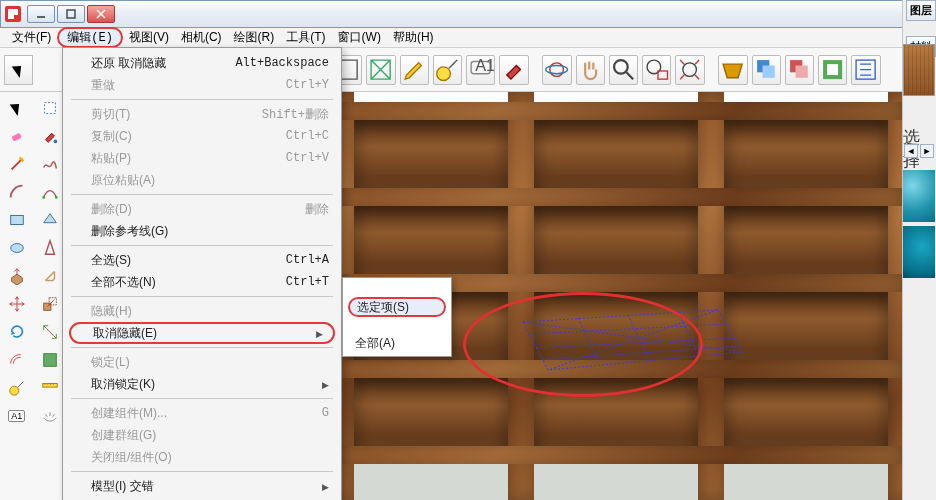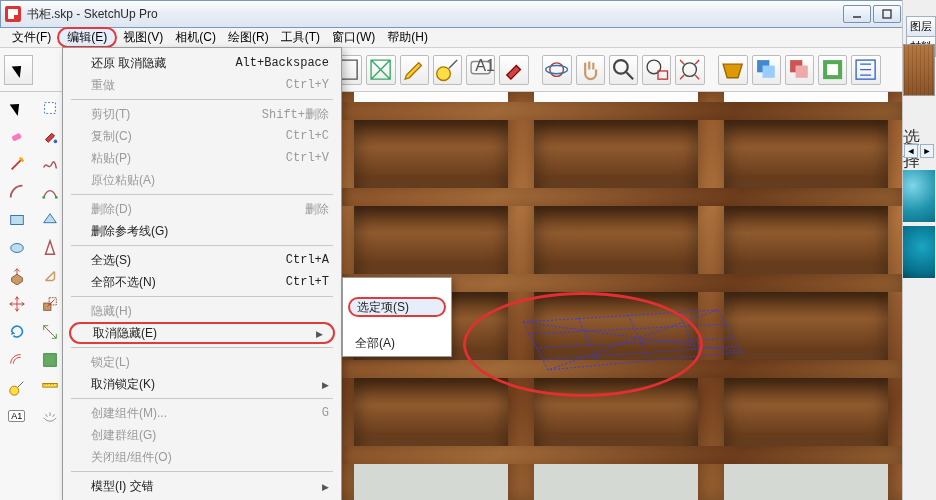--- a/index.html
+++ b/index.html
@@ -11,21 +11,21 @@
 .titlebar .appicon::after{content:"";position:absolute;left:3px;top:3px;width:10px;height:10px;background:#fff;clip-path:polygon(0 0,100% 0,100% 60%,60% 60%,60% 100%,0 100%);}
 .titlebar .title { color: #2a2a2a; flex:1; }
 .winbtns { display:flex; gap:2px; }
 .winbtn { width: 28px; height: 18px; border:1px solid #7790ab; background: linear-gradient(#f7fbff,#d7e4f2); border-radius:2px; display:flex; align-items:center; justify-content:center; }
 .winbtn.close { background: linear-gradient(#f7a6a0,#d9534f); border-color:#a33; color:#fff; }
 .winbtn svg { width:10px; height:10px; }
 
 
 .menubar { height: 20px; background:#f4f4f4; border-bottom:1px solid #d0d0d0; display:flex; align-items:center; padding-left:6px; }
 .menubar .mitem { padding: 2px 6px; cursor:default; }
-.menubar .mitem.hl { border:2px solid #e03a3a; border-radius:12px; padding:0 8px; background:#e6eefc; }
+.menubar .mitem.hl { border:2px solid #e03a3a; border-radius:12px; padding:0 8px; background:#e6eefc;font-family:Liberation Mono, monospace; }
 
 
 .toolbar-top { height: 44px; background:#f7f7f7; border-bottom:1px solid #c9c9c9; display:flex; align-items:center; padding-left:4px; gap:4px; }
 .tb-btn { width: 30px; height:30px; border:1px solid #bcbcbc; background:linear-gradient(#fff,#ececec); display:flex; align-items:center; justify-content:center; border-radius:2px; }
 .tb-sep { width:6px; }
 .tb-label { margin-left: 28px; color:#333; }
 
 
 .leftbars { position:absolute; left:0; top:92px; width:68px; bottom:0; background:#f7f7f7; border-right:1px solid #c9c9c9; display:flex; }
 .col { width:34px; display:flex; flex-direction:column; align-items:center; padding-top:4px; gap:4px; }
@@ -61,41 +61,40 @@
 .menu .row.boxed { border:2.5px solid #e03a3a; border-radius:11px; margin: 0 4px; padding-left:22px;}
 .submenu { position:absolute; left:342px; top:277px; width:110px; background:#fff; border:1px solid #9a9a9a; box-shadow: 3px 3px 6px rgba(0,0,0,.25); padding:3px 2px; }
 .submenu .row{height:20px;padding:0 10px;display:flex;align-items:center;color:#222;}
 .submenu .row.sel{background:#e6eefc;}
 .submenu .row.disabled{color:#9a9a9a;}
 .submenu .row.boxed{border:2.5px solid #e03a3a;border-radius:10px;margin:16px 3px;padding:0 7px;}
 
 
 .rightpanel { position:absolute; right:0; top:0; width:34px; bottom:0; background:#efefef; border-left:1px solid #c6c6c6; }
 .rtab { position:absolute; right:0; width:30px; text-align:center; background: linear-gradient(#fdfdfd,#e3e8f1); border:1px solid #9fb1c8; font-size:11px; padding:2px 0;}
-.rtab.t1{top:16px;}
+.rtab.t1{top:0;font-weight:bold;}
 .rtab.t2{top:36px;}
 .matpanel { position:absolute; right:0; top:44px; width:33px; }
 .swatch { width:32px; height:52px; border:1px solid #999; background:#a56a3a; margin-bottom:1px; background-image: repeating-linear-gradient(90deg, rgba(0,0,0,.12) 0 1px, transparent 1px 4px), linear-gradient(#b6783f,#8e5426); }
 .sel-label{position:absolute;right:2px;top:126px;font-size:17px;color:#333;}
 .navbtns{position:absolute;right:2px;top:144px;display:flex;gap:2px;}
 .navbtns .nb{width:14px;height:14px;border:1px solid #9fb1c8;background:#eef3fa;display:flex;align-items:center;justify-content:center;font-size:9px;}
 .water-sw{position:absolute;right:1px;width:32px;height:52px;}
 .water-sw.a{top:170px;background:radial-gradient(circle at 30% 30%, #7fd6e8, #1f93ad 60%, #0d6e86);}
 .water-sw.b{top:226px;background:radial-gradient(circle at 60% 40%, #1aa5c2, #06718c 70%, #044c60);}
 
 
 .cursor-icon::before{content:"";display:block;width:0;height:0;border-left:8px solid #000;border-top:5px solid transparent;border-bottom:9px solid transparent;transform:rotate(-35deg);} 
 
 </style>
 </head>
 <body>
 
 <div class="titlebar">
   <span class="appicon"></span>
-  <span class="title">书柜.skp - SketchUp Pro</span>
   <div class="winbtns">
     <div class="winbtn">
         <svg viewBox="0 0 10 10">
           <line x1="1" y1="8" x2="9" y2="8" stroke="#333" stroke-width="1.5"></line>
         </svg>
       </div>
     <div class="winbtn">
         <svg viewBox="0 0 10 10">
           <rect x="1" y="1" width="8" height="8" fill="none" stroke="#333" stroke-width="1.3"></rect>
         </svg>

